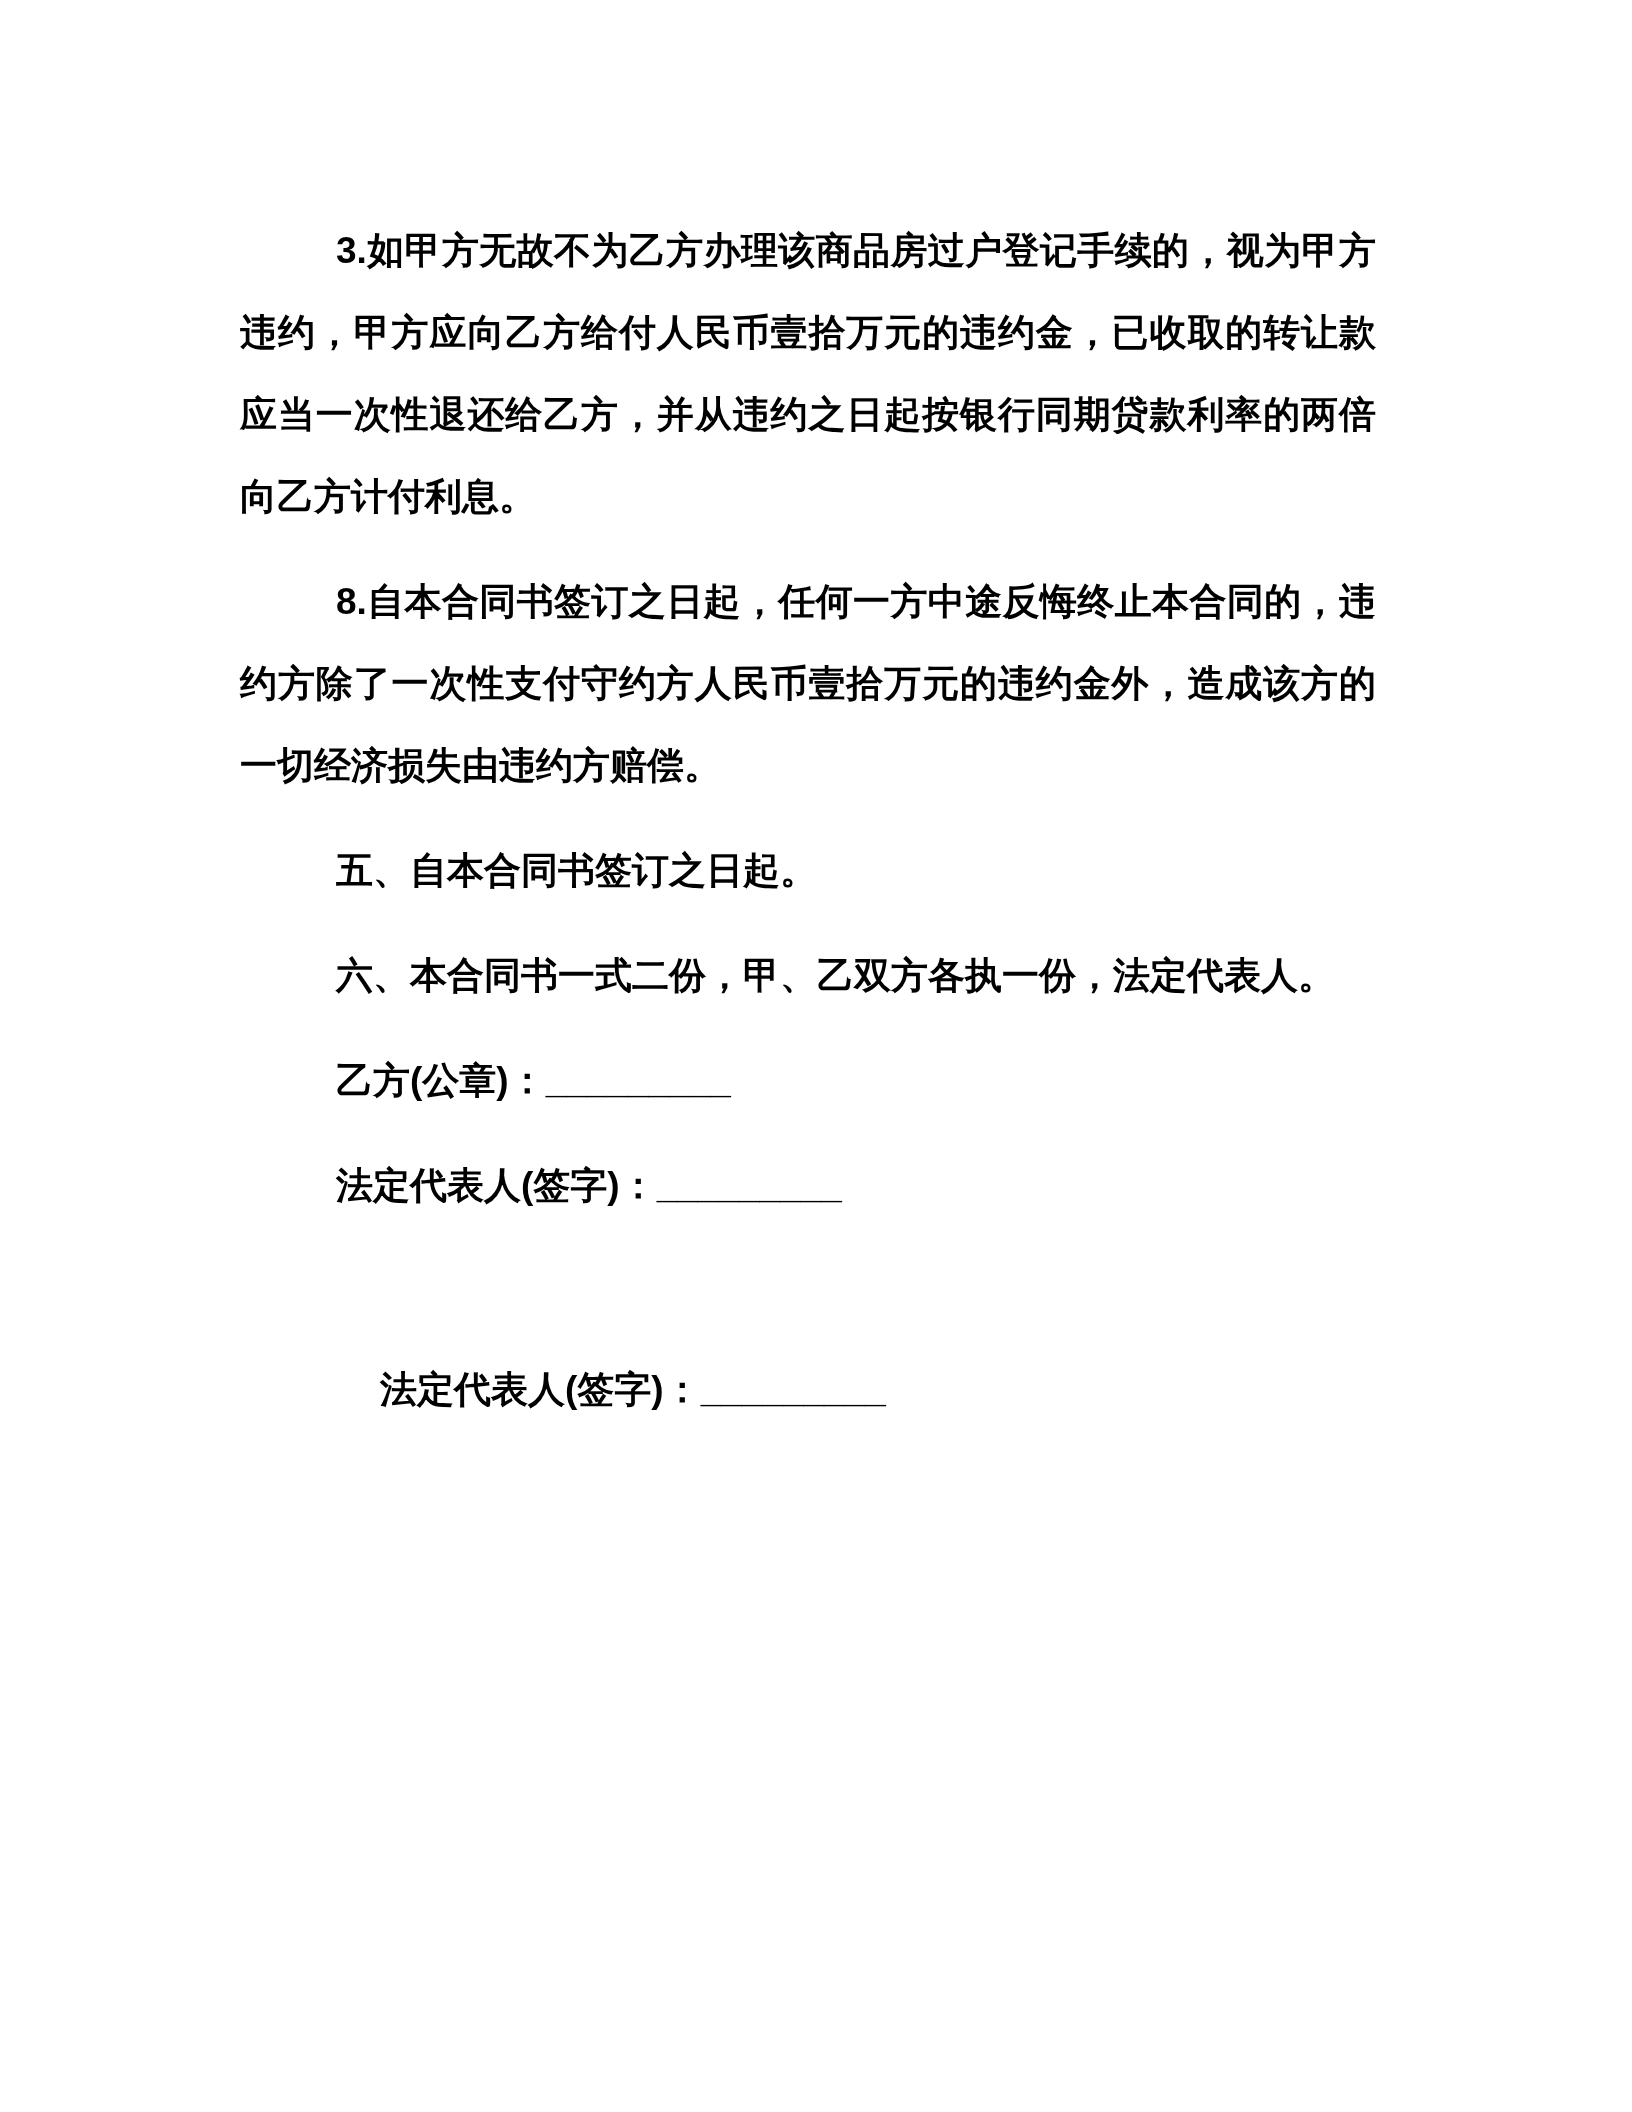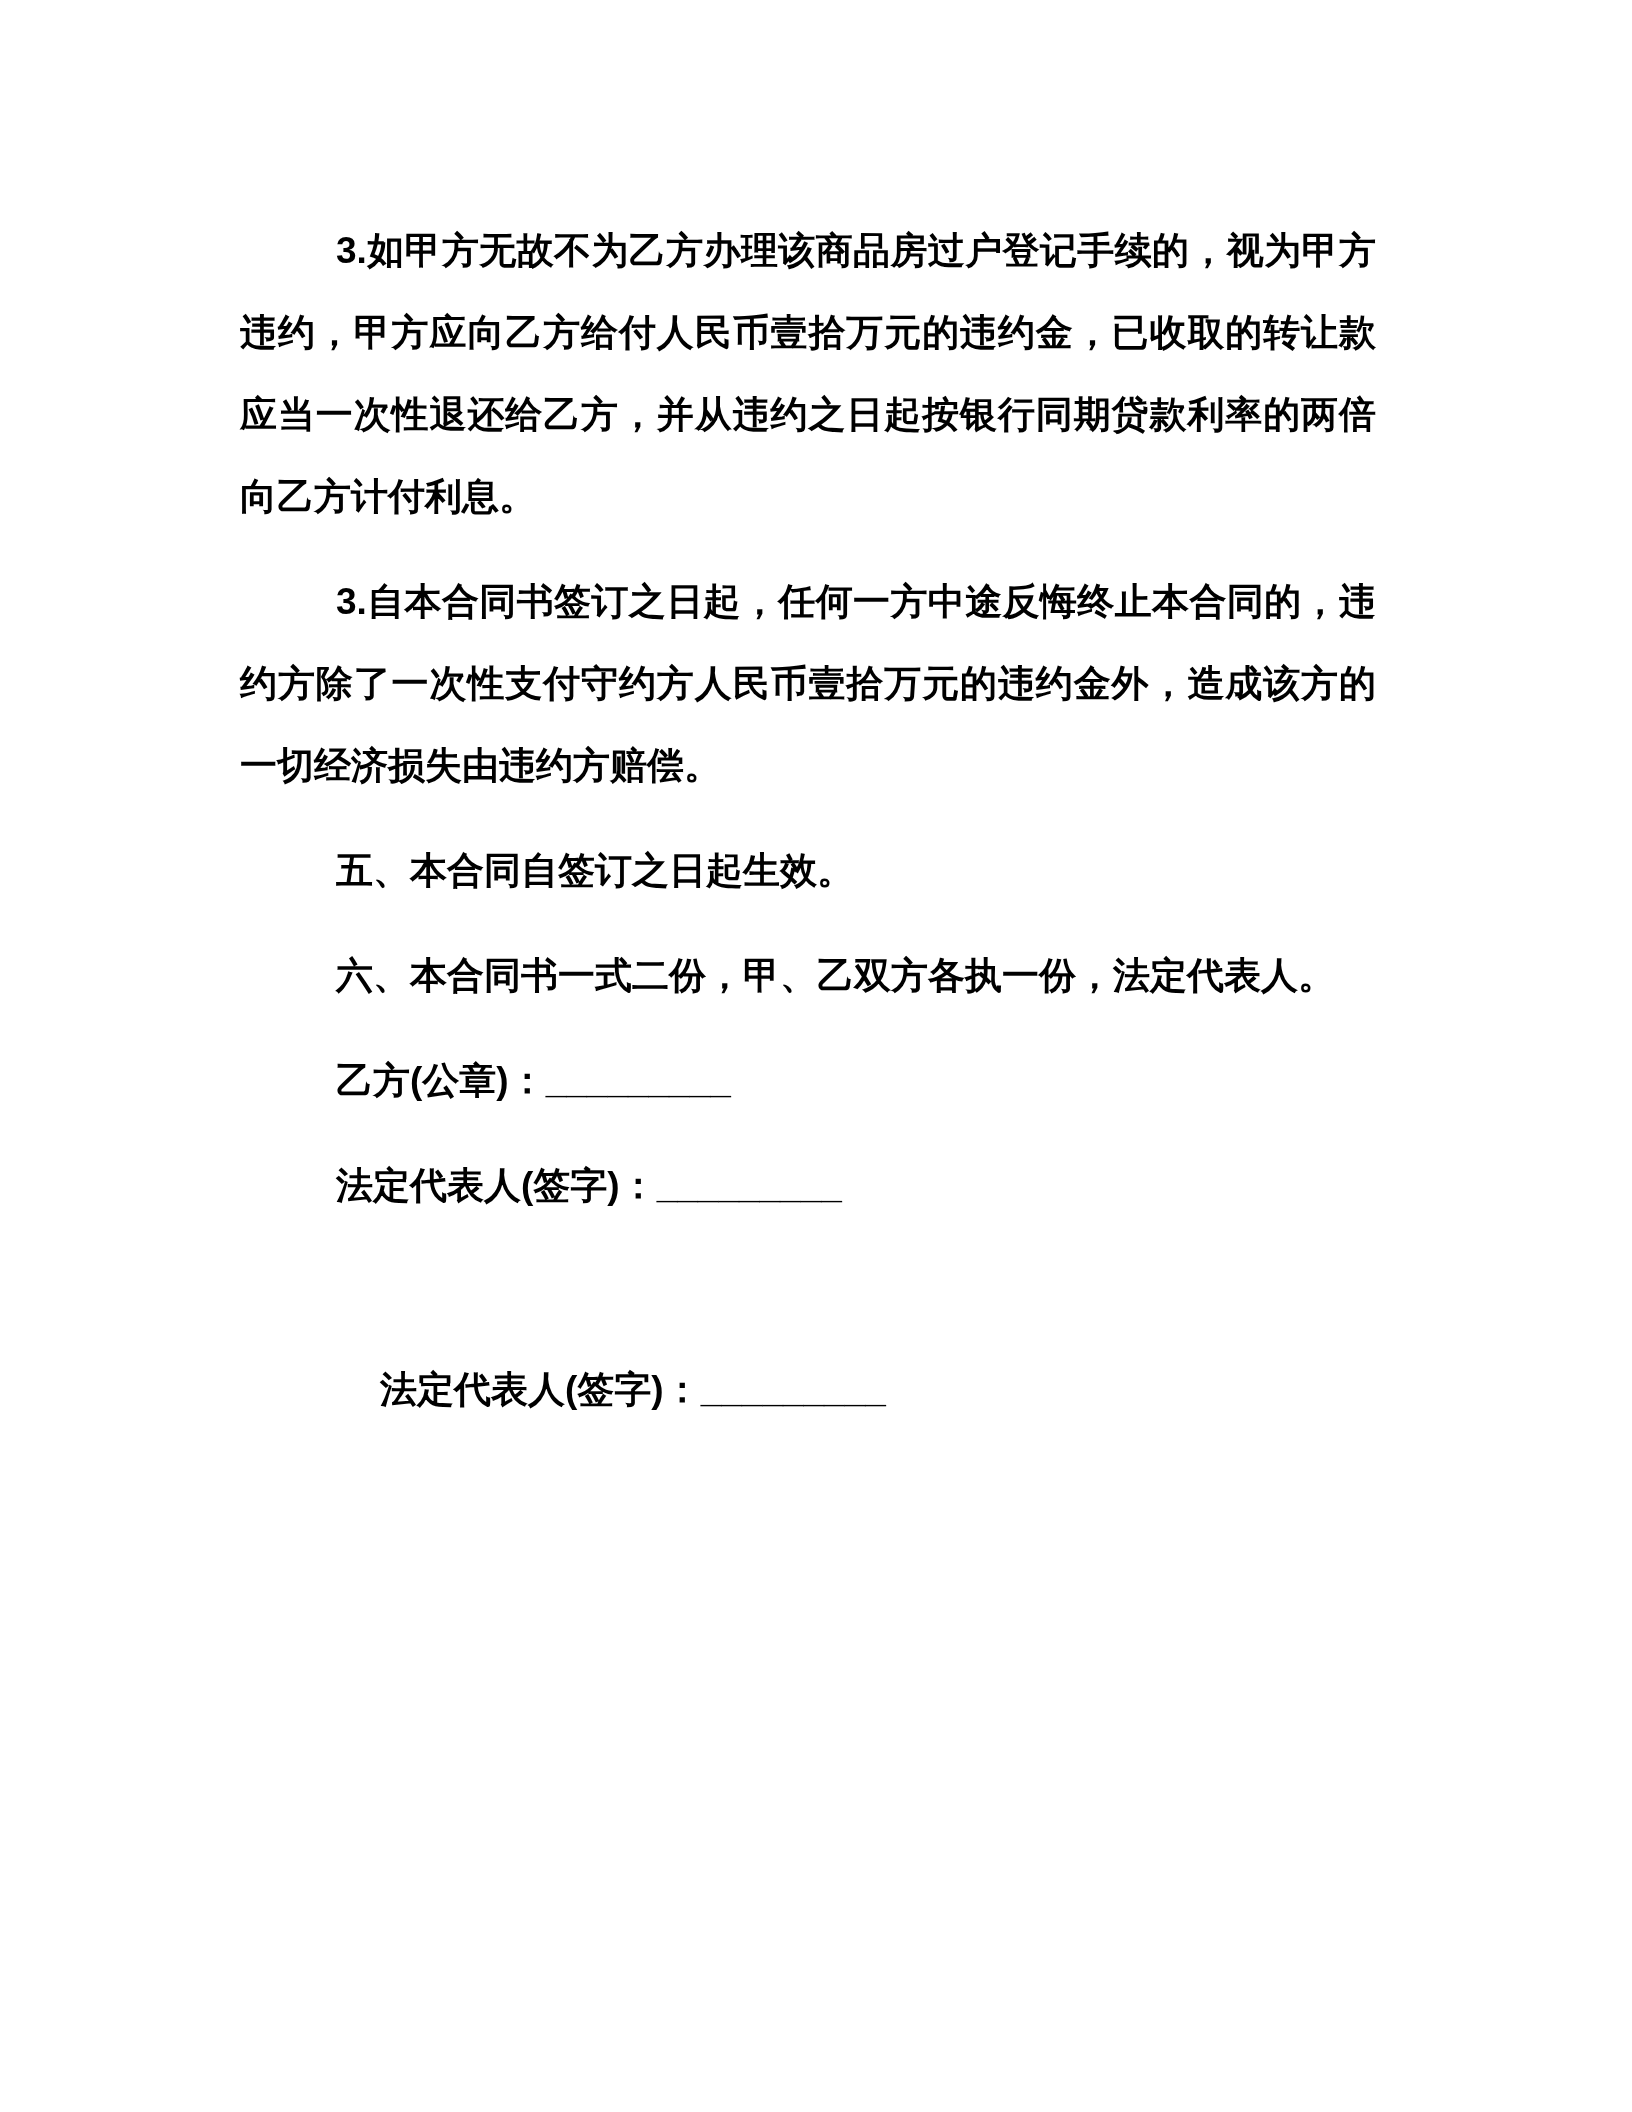--- a/index.html
+++ b/index.html
@@ -42,23 +42,23 @@
   .after-rep-gap   { margin-bottom: 122px; }
   .rep2-indent     { text-indent: 140px; }
 </style>
 </head>
 <body style="background: rgb(255, 255, 255);">
 
 <div class="page" style="background: rgb(255, 255, 255); color: rgb(0, 0, 0);">
 
   <p class="para">3.如甲方无故不为乙方办理该商品房过户登记手续的，视为甲方违约，甲方应向乙方给付人民币壹拾万元的违约金，已收取的转让款应当一次性退还给乙方，并从违约之日起按银行同期贷款利率的两倍向乙方计付利息。</p>
 
-  <p class="para">3.自本合同书签订之日起，任何一方中途反悔终止本合同的，违约方除了一次性支付守约方人民币壹拾万元的违约金外，造成该方的一切经济损失由违约方赔偿。</p>
+  <p class="para">8.自本合同书签订之日起，任何一方中途反悔终止本合同的，违约方除了一次性支付守约方人民币壹拾万元的违约金外，造成该方的一切经济损失由违约方赔偿。</p>
 
-  <p class="para">五、本合同自签订之日起生效。</p>
+  <p class="para">五、自本合同书签订之日起。</p>
 
   <p class="para">六、本合同书一式二份，甲、乙双方各执一份，法定代表人。</p>
 
 
   <p class="sig-line">
     <span>乙方(公章)：</span><span>_________</span>
   </p>
 
   <p class="sig-line after-rep-gap">
     <span>法定代表人(签字)：</span><span>_________</span>

